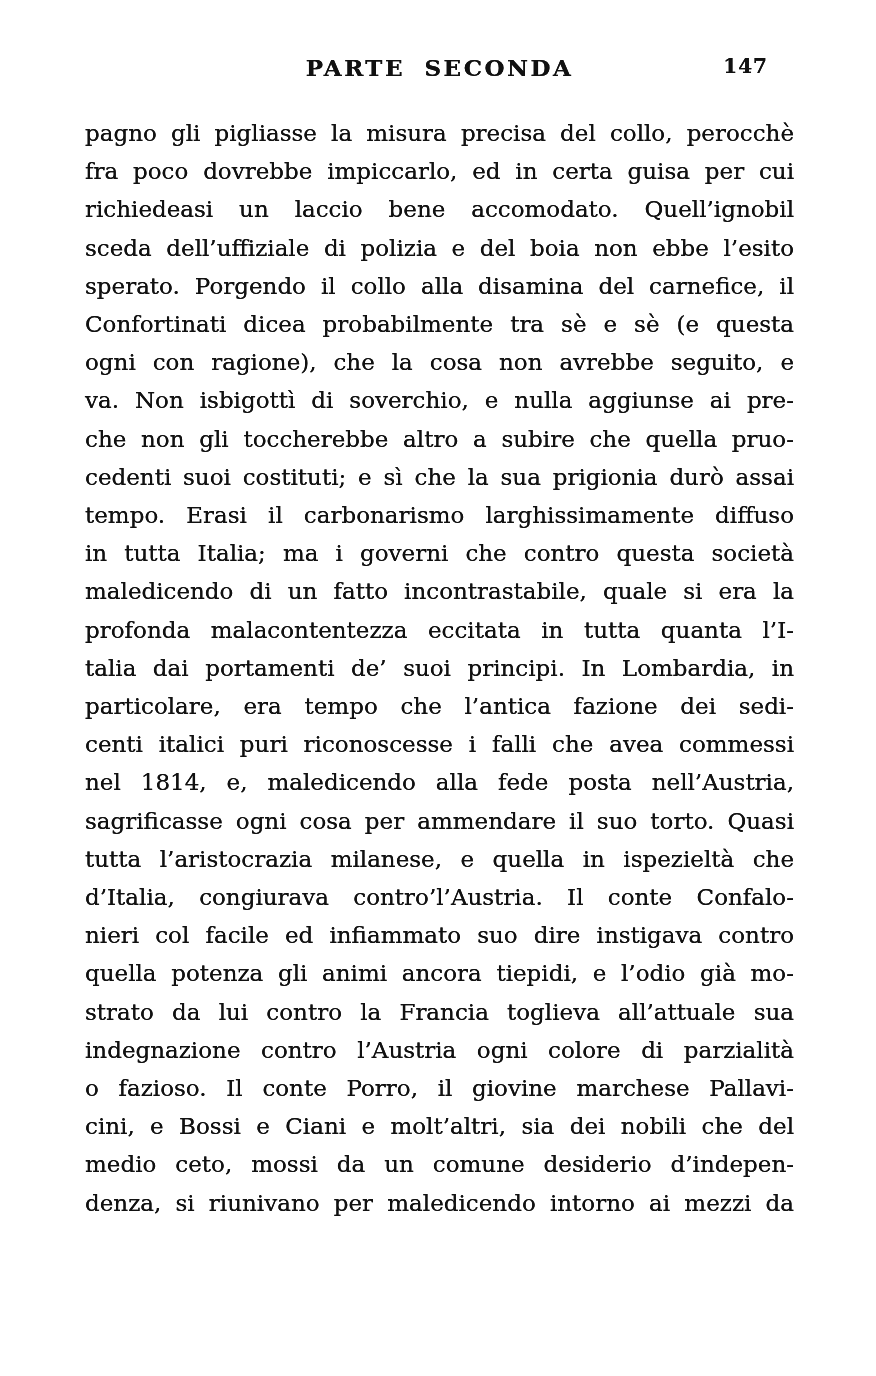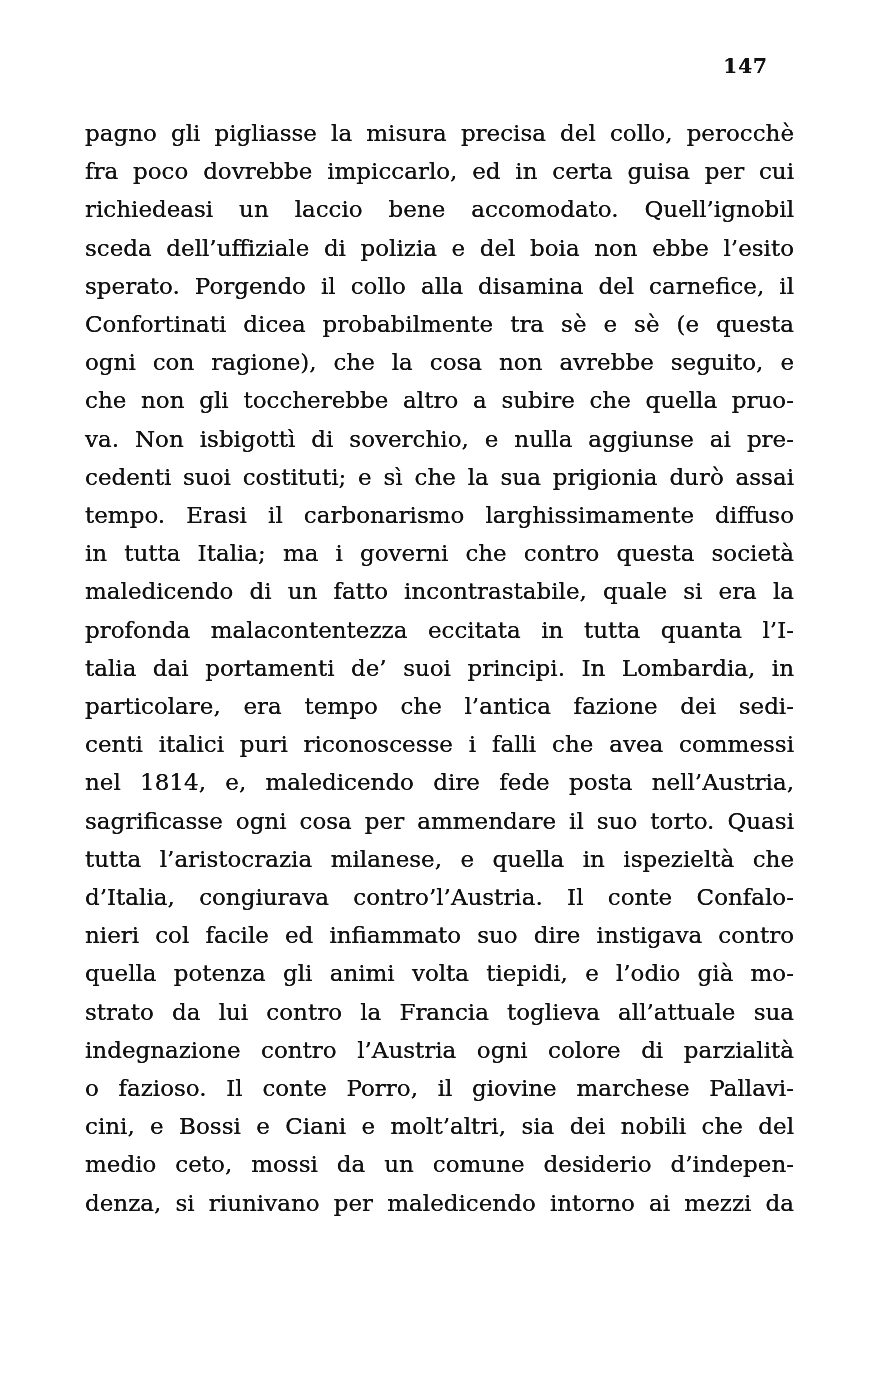--- a/index.html
+++ b/index.html
@@ -56,46 +56,47 @@
     text-align-last: justify;
     white-space: normal;
     text-shadow: 0 0 0.55px currentColor;
   }
 </style>
 </head>
 <body>
 
 <div class="scan-page">
   <div class="page-header">
+    <div class="header-title">PARTE SECONDA</div>
     <div class="page-number">147</div>
   </div>
   <div class="body-text">
     <div class="text-line">pagno gli pigliasse la misura precisa del collo, perocchè</div>
     <div class="text-line">fra poco dovrebbe impiccarlo, ed in certa guisa per cui</div>
     <div class="text-line">richiedeasi un laccio bene accomodato. Quell’ignobil</div>
     <div class="text-line">sceda dell’uffiziale di polizia e del boia non ebbe l’esito</div>
     <div class="text-line">sperato. Porgendo il collo alla disamina del carnefice, il</div>
     <div class="text-line">Confortinati dicea probabilmente tra sè e sè (e questa</div>
     <div class="text-line">ogni con ragione), che la cosa non avrebbe seguito, e</div>
+    <div class="text-line">va. Non isbigottì di soverchio, e nulla aggiunse ai pre-</div>
     <div class="text-line">che non gli toccherebbe altro a subire che quella pruo-</div>
-    <div class="text-line">va. Non isbigottì di soverchio, e nulla aggiunse ai pre-</div>
     <div class="text-line">cedenti suoi costituti; e sì che la sua prigionia durò assai</div>
     <div class="text-line">tempo. Erasi il carbonarismo larghissimamente diffuso</div>
     <div class="text-line">in tutta Italia; ma i governi che contro questa società</div>
     <div class="text-line">maledicendo di un fatto incontrastabile, quale si era la</div>
     <div class="text-line">profonda malacontentezza eccitata in tutta quanta l’I-</div>
     <div class="text-line">talia dai portamenti de’ suoi principi. In Lombardia, in</div>
     <div class="text-line">particolare, era tempo che l’antica fazione dei sedi-</div>
     <div class="text-line">centi italici puri riconoscesse i falli che avea commessi</div>
-    <div class="text-line">nel 1814, e, maledicendo dire fede posta nell’Austria,</div>
+    <div class="text-line">nel 1814, e, maledicendo alla fede posta nell’Austria,</div>
     <div class="text-line">sagrificasse ogni cosa per ammendare il suo torto. Quasi</div>
     <div class="text-line">tutta l’aristocrazia milanese, e quella in ispezieltà che</div>
     <div class="text-line">d’Italia, congiurava contro’l’Austria. Il conte Confalo-</div>
     <div class="text-line">nieri col facile ed infiammato suo dire instigava contro</div>
-    <div class="text-line">quella potenza gli animi volta tiepidi, e l’odio già mo-</div>
+    <div class="text-line">quella potenza gli animi ancora tiepidi, e l’odio già mo-</div>
     <div class="text-line">strato da lui contro la Francia toglieva all’attuale sua</div>
     <div class="text-line">indegnazione contro l’Austria ogni colore di parzialità</div>
     <div class="text-line">o fazioso. Il conte Porro, il giovine marchese Pallavi-</div>
     <div class="text-line">cini, e Bossi e Ciani e molt’altri, sia dei nobili che del</div>
     <div class="text-line">medio ceto, mossi da un comune desiderio d’indepen-</div>
     <div class="text-line">denza, si riunivano per maledicendo intorno ai mezzi da</div>
   </div>
 </div>
 
 </body></html>

